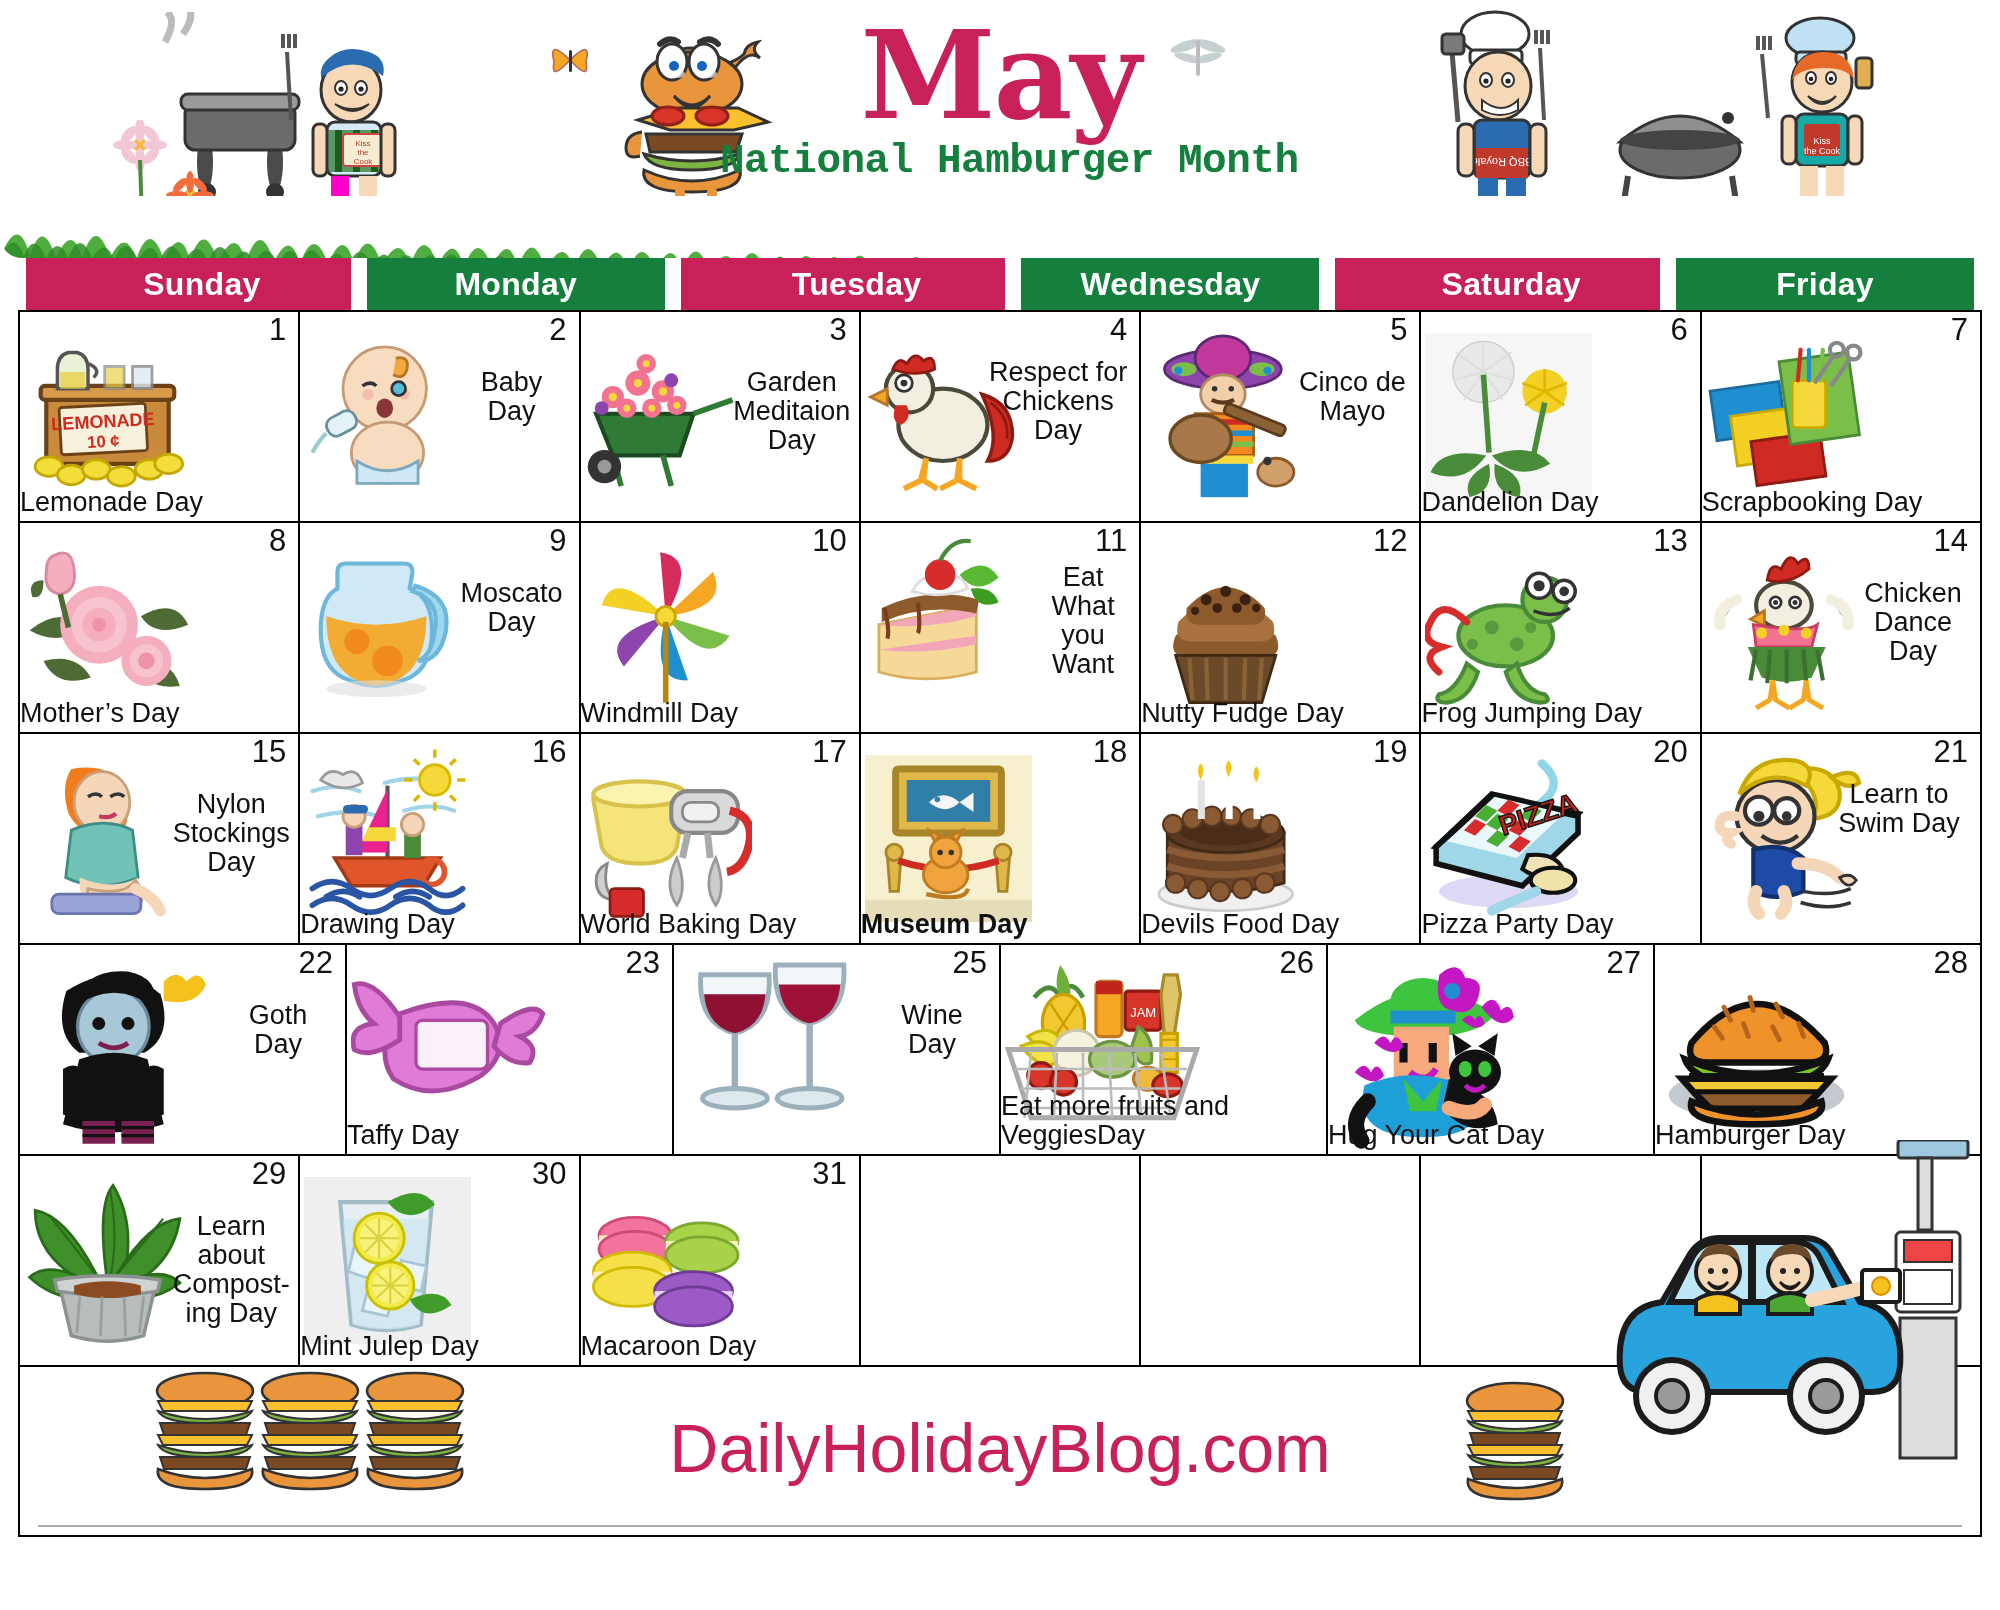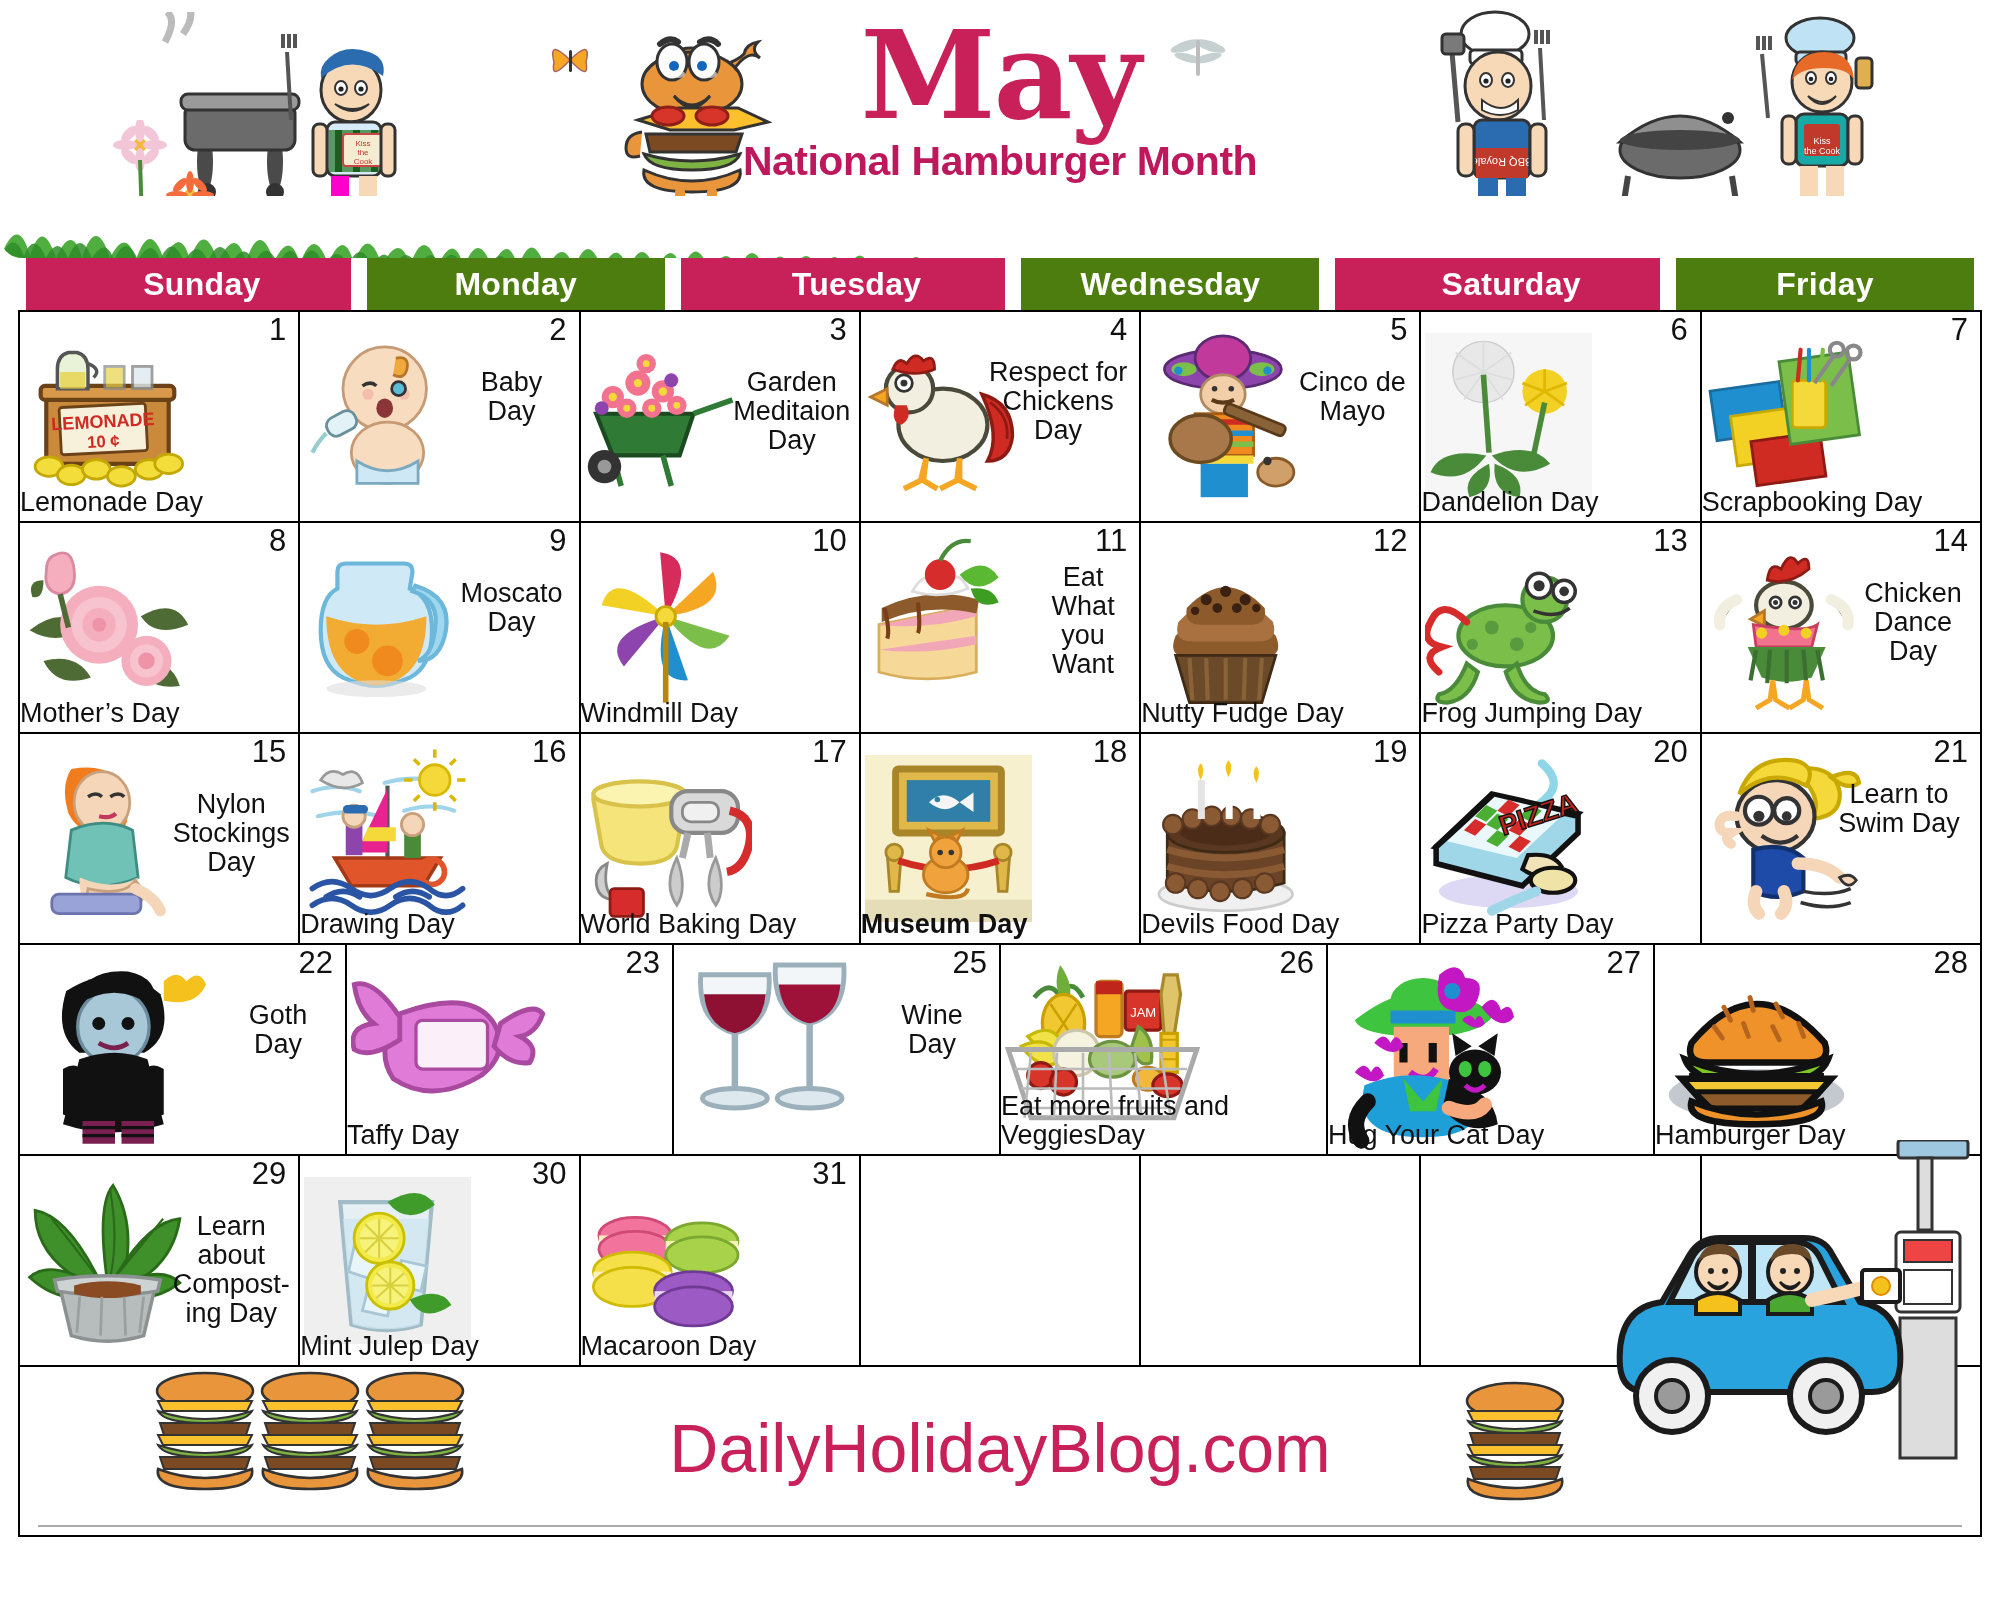--- a/index.html
+++ b/index.html
@@ -7,32 +7,32 @@
   .page{position:relative;width:2000px;height:1610px;background:#fff;}
 
   
   .banner{position:relative;height:258px;width:100%;overflow:hidden;border-radius:22px;}
   .grass{position:absolute;left:0;bottom:0;width:100%;height:62px;
          background:#fff;overflow:hidden;}
 
   .title-block{position:absolute;left:50%;transform:translateX(-50%);top:14px;text-align:center;width:560px;}
   .month-title{font-family:"DejaVu Serif",serif;font-weight:bold;font-size:122px;line-height:1;
                color:#c8215a;letter-spacing:-2px;margin:0;}
-  .month-sub{font-family:Liberation Sans, sans-serif;font-weight:bold;font-size:41px;color:#be185d;
+  .month-sub{font-family:Liberation Mono, monospace;font-weight:bold;font-size:41px;color:#15803d;
              margin:2px 0 0 0;letter-spacing:-0.5px;white-space:nowrap;}
 
   .art{position:absolute;}
 
   
   .dow-row{position:relative;display:flex;height:52px;margin:0 18px;gap:0;}
   .dow{flex:1 1 0;display:flex;align-items:center;justify-content:center;
        color:#fff;font-weight:bold;font-size:32px;letter-spacing:0.3px;
        margin:0 8px;}
   .dow.pink{background:#c8215a;padding-left:27px;}
-  .dow.teal{background:#4d7c0f;}
+  .dow.teal{background:#15803d;}
 
   
   .grid{margin:0 18px;border:2px solid #000;border-top:2px solid #000;}
   .week{display:flex;border-bottom:2px solid #000;height:209px;}
   .week:last-child{border-bottom:none;}
   .cell{flex:1 1 0;position:relative;border-right:2px solid #000;overflow:hidden;}
   .cell:last-child{border-right:none;}
   .daynum{position:absolute;top:2px;right:12px;font-size:31px;color:#111;line-height:1.05;}
   .label{position:absolute;font-size:27px;color:#111;line-height:1.08;}
   .label.bottom{left:0;right:0;bottom:4px;text-align:left;margin-top:44px;}

